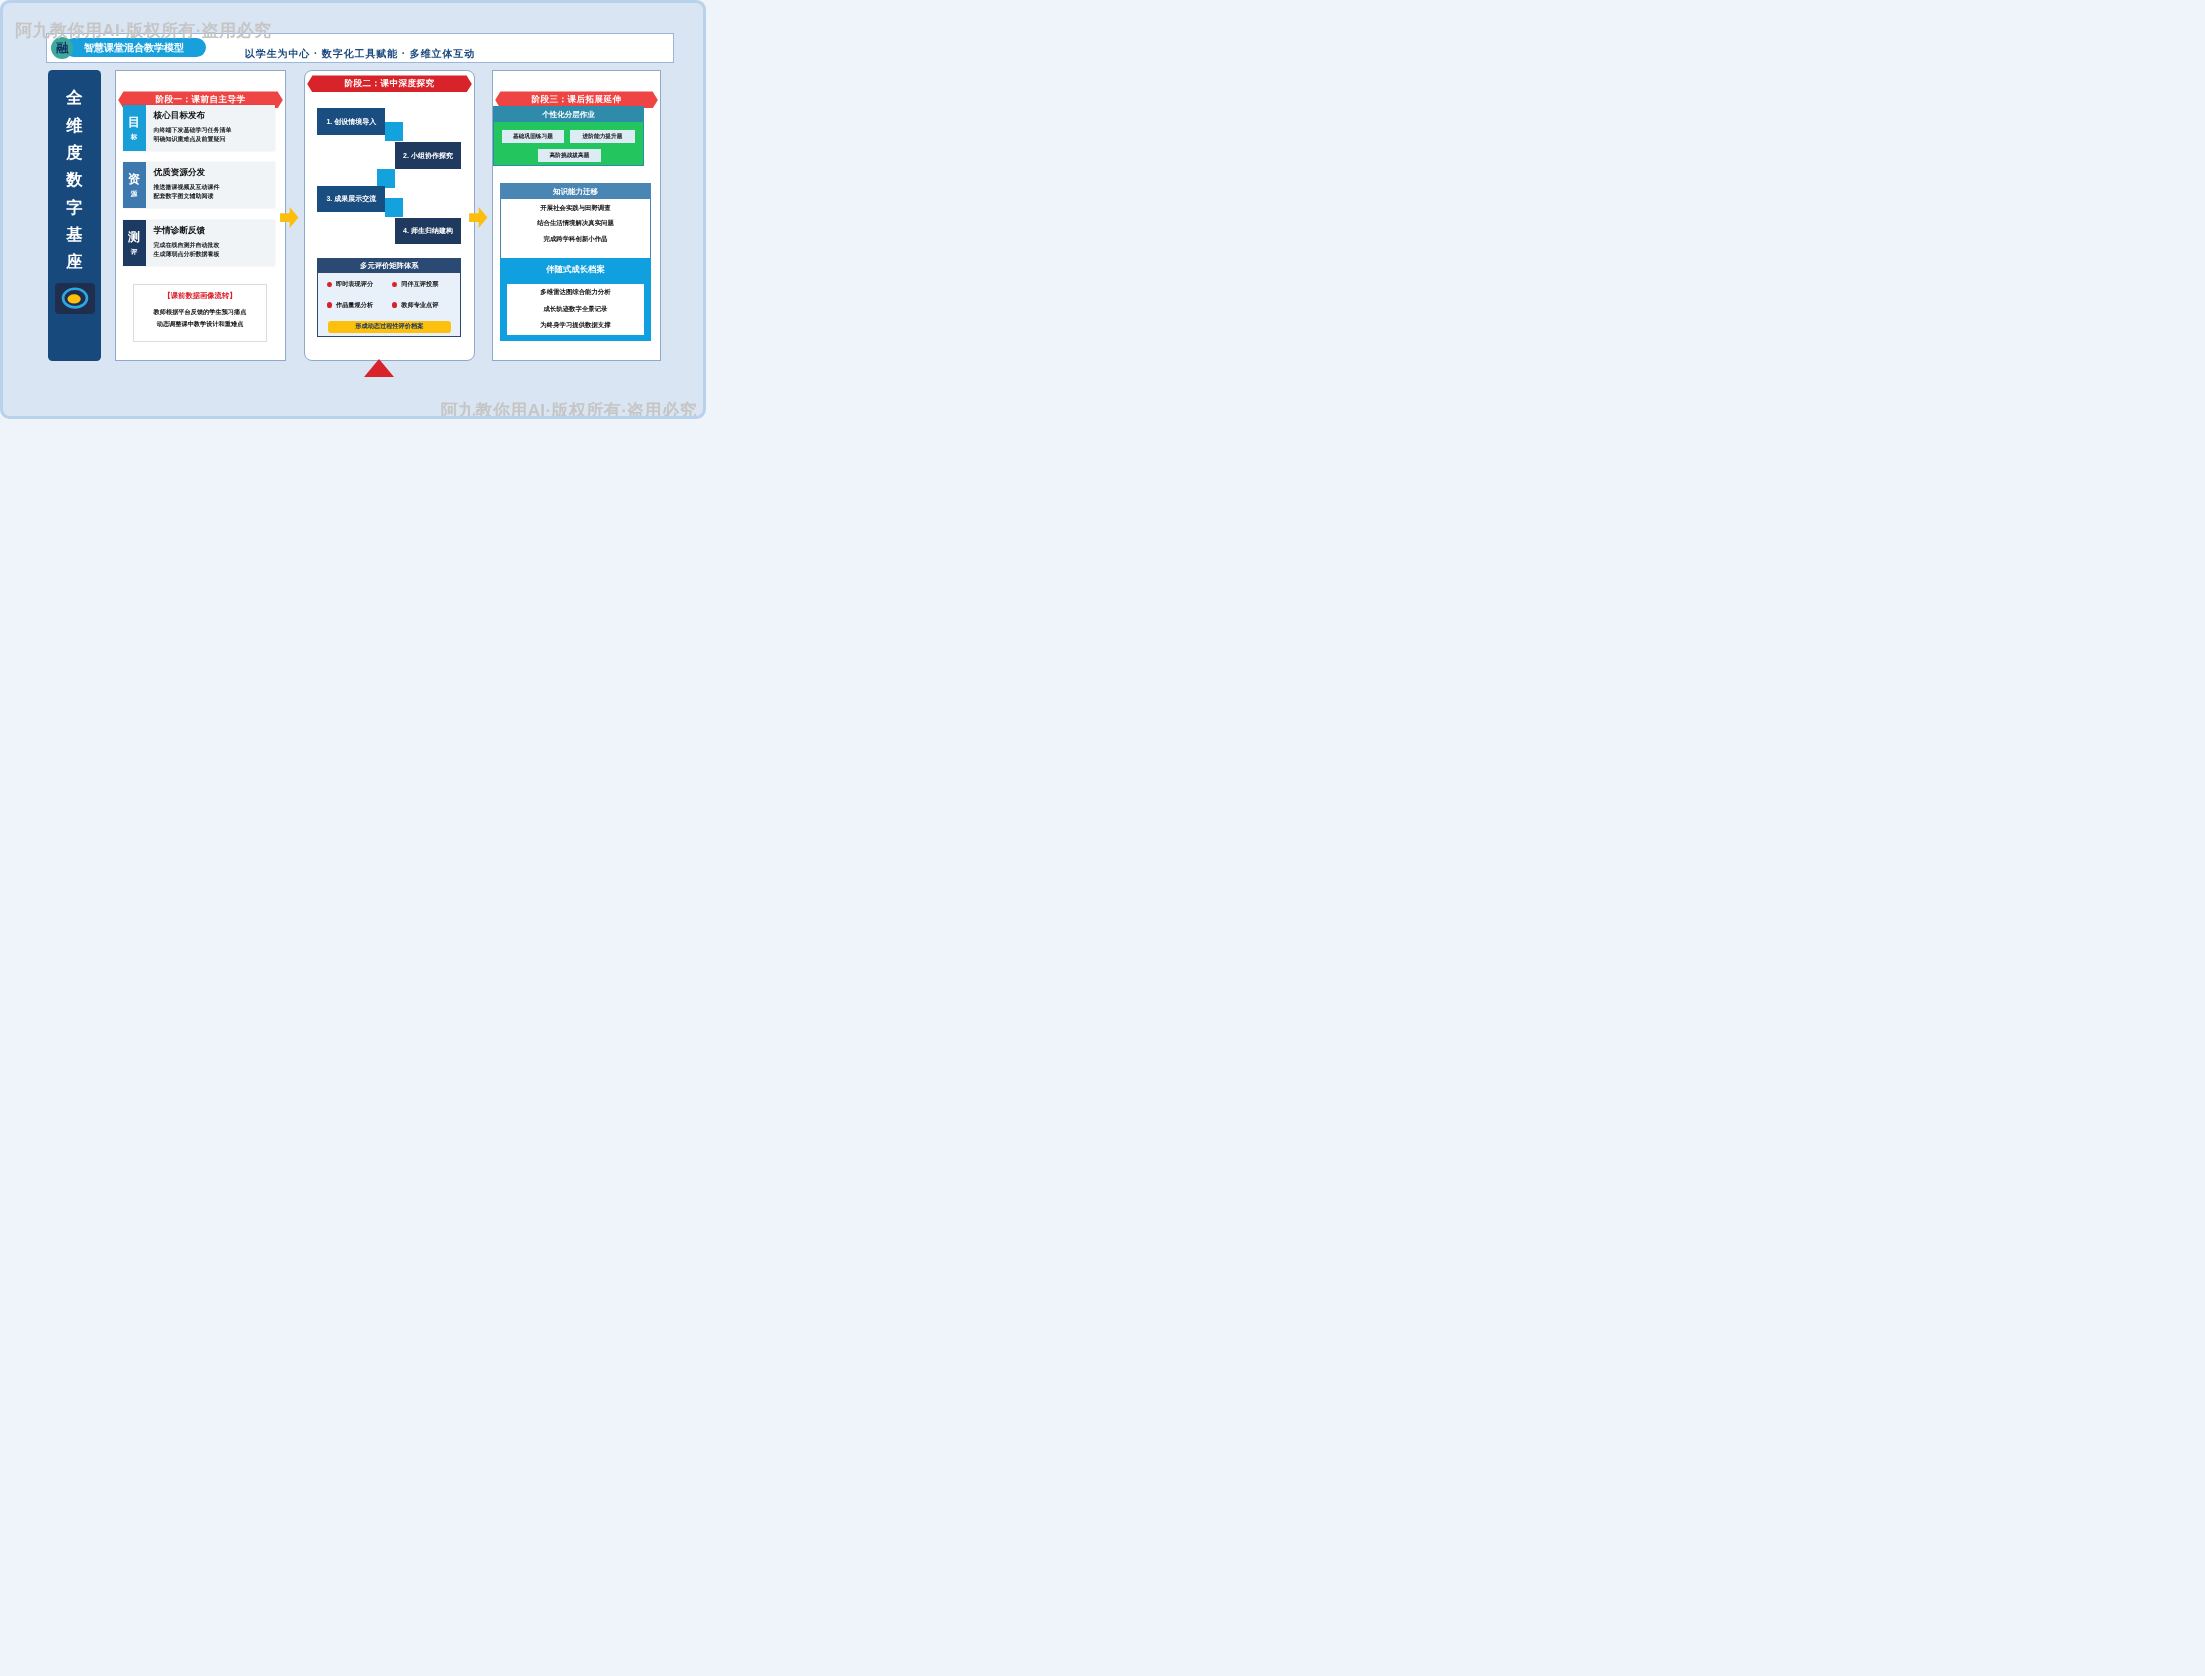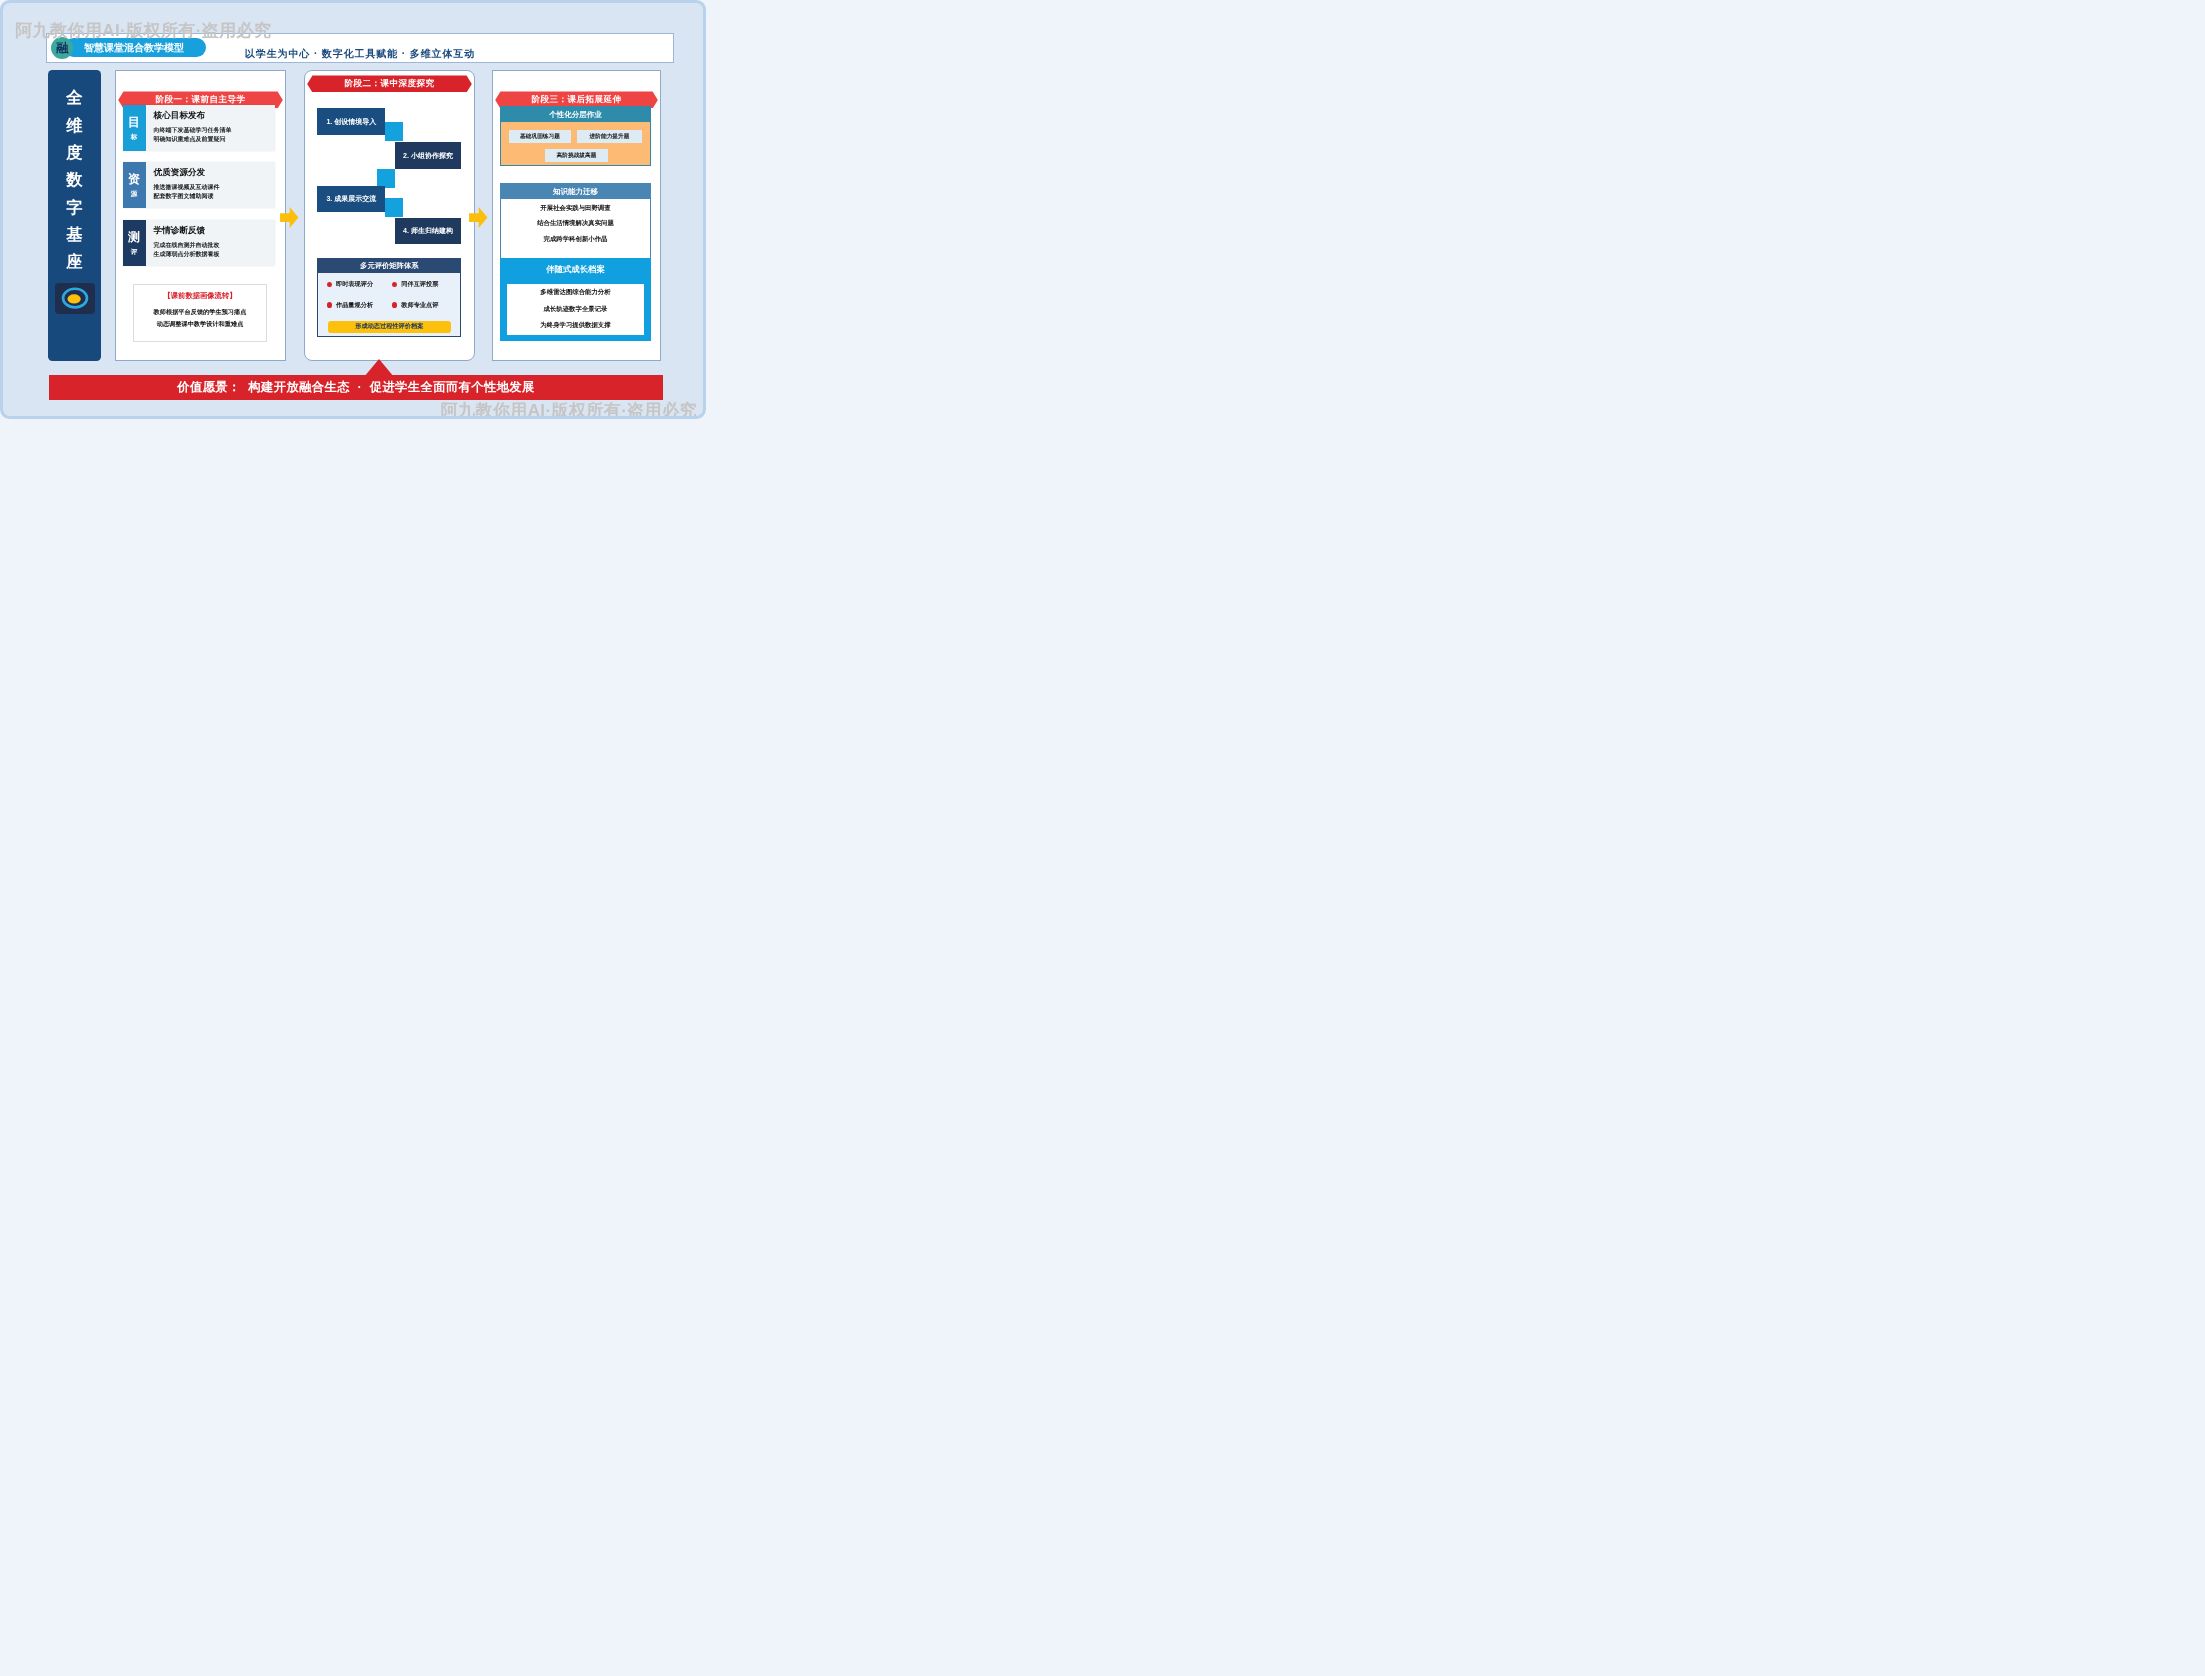--- a/index.html
+++ b/index.html
@@ -78,22 +78,22 @@
             border:0.9px solid #2b4a73; border-top:none; }
   .m-grid { display:grid; grid-template-columns:1fr 1fr; padding:7px 2.6px 0 8.8px; row-gap:11.5px; }
   .m-item { display:flex; align-items:center; gap:4px; }
   .bullet { width:4.9px; height:5.7px; border-radius:50%; background:#d8232a; flex:none; }
   .m-text { font-size:6.2px; font-weight:bold; color:#151515; white-space:nowrap; }
   .m-footer { position:absolute; left:9.7px; right:9.7px; bottom:3.5px; height:11.5px;
               background:#fdc00d; border-radius:3.1px; display:flex; align-items:center;
               justify-content:center; font-size:6.2px; font-weight:bold; color:#1d3a63; }
 
   
-  .p3card1 { position:absolute; left:7px; top:35px; width:151px; height:60px;
-             border:1.3px solid #2e8caa; background:#fdba74; }
+  .p3card1 { position:absolute; left:0; top:35px; width:151px; height:60px;
+             border:1.3px solid #2e8caa; background:#22c55e; }
   .p3card2 { position:absolute; left:7px; top:112px; width:151px; height:80px;
              border:1.3px solid #4a86b4; background:#fff; }
   .p3card3 { position:absolute; left:7px; top:187px; width:151px; height:83px;
              background:#11a0df; }
   .p3head { height:15px; display:flex; align-items:center; justify-content:center;
             color:#fff; font-size:7.5px; font-weight:bold; }
   .teal-bg { background:#2e8caa; } .steel-bg { background:#4a86b4; }
   .chip { position:absolute; height:13.2px; background:#ddebf5; display:flex; align-items:center;
           justify-content:center; font-size:5.7px; font-weight:bold; color:#111; padding:0 4.4px; }
   .p3c2-lines { text-align:center; font-size:6.4px; font-weight:bold; color:#111;
@@ -273,16 +273,15 @@
 
   <svg class="flow-arrow arrow1" viewBox="0 0 42 48">
     <polygon points="0,14 22,14 22,0 42,24 22,48 22,34 0,34" fill="#fcbe0b"></polygon>
   </svg>
   <svg class="flow-arrow arrow2" viewBox="0 0 42 48">
     <polygon points="0,14 22,14 22,0 42,24 22,48 22,34 0,34" fill="#fcbe0b"></polygon>
   </svg>
 
   <div class="triangle-up"></div>
 
-  <div class="vision">价值愿景：  构建开放融合生态  ·  促进学生全面而有个性地发展</div>
 
 </div>
 
 
 </body></html>

